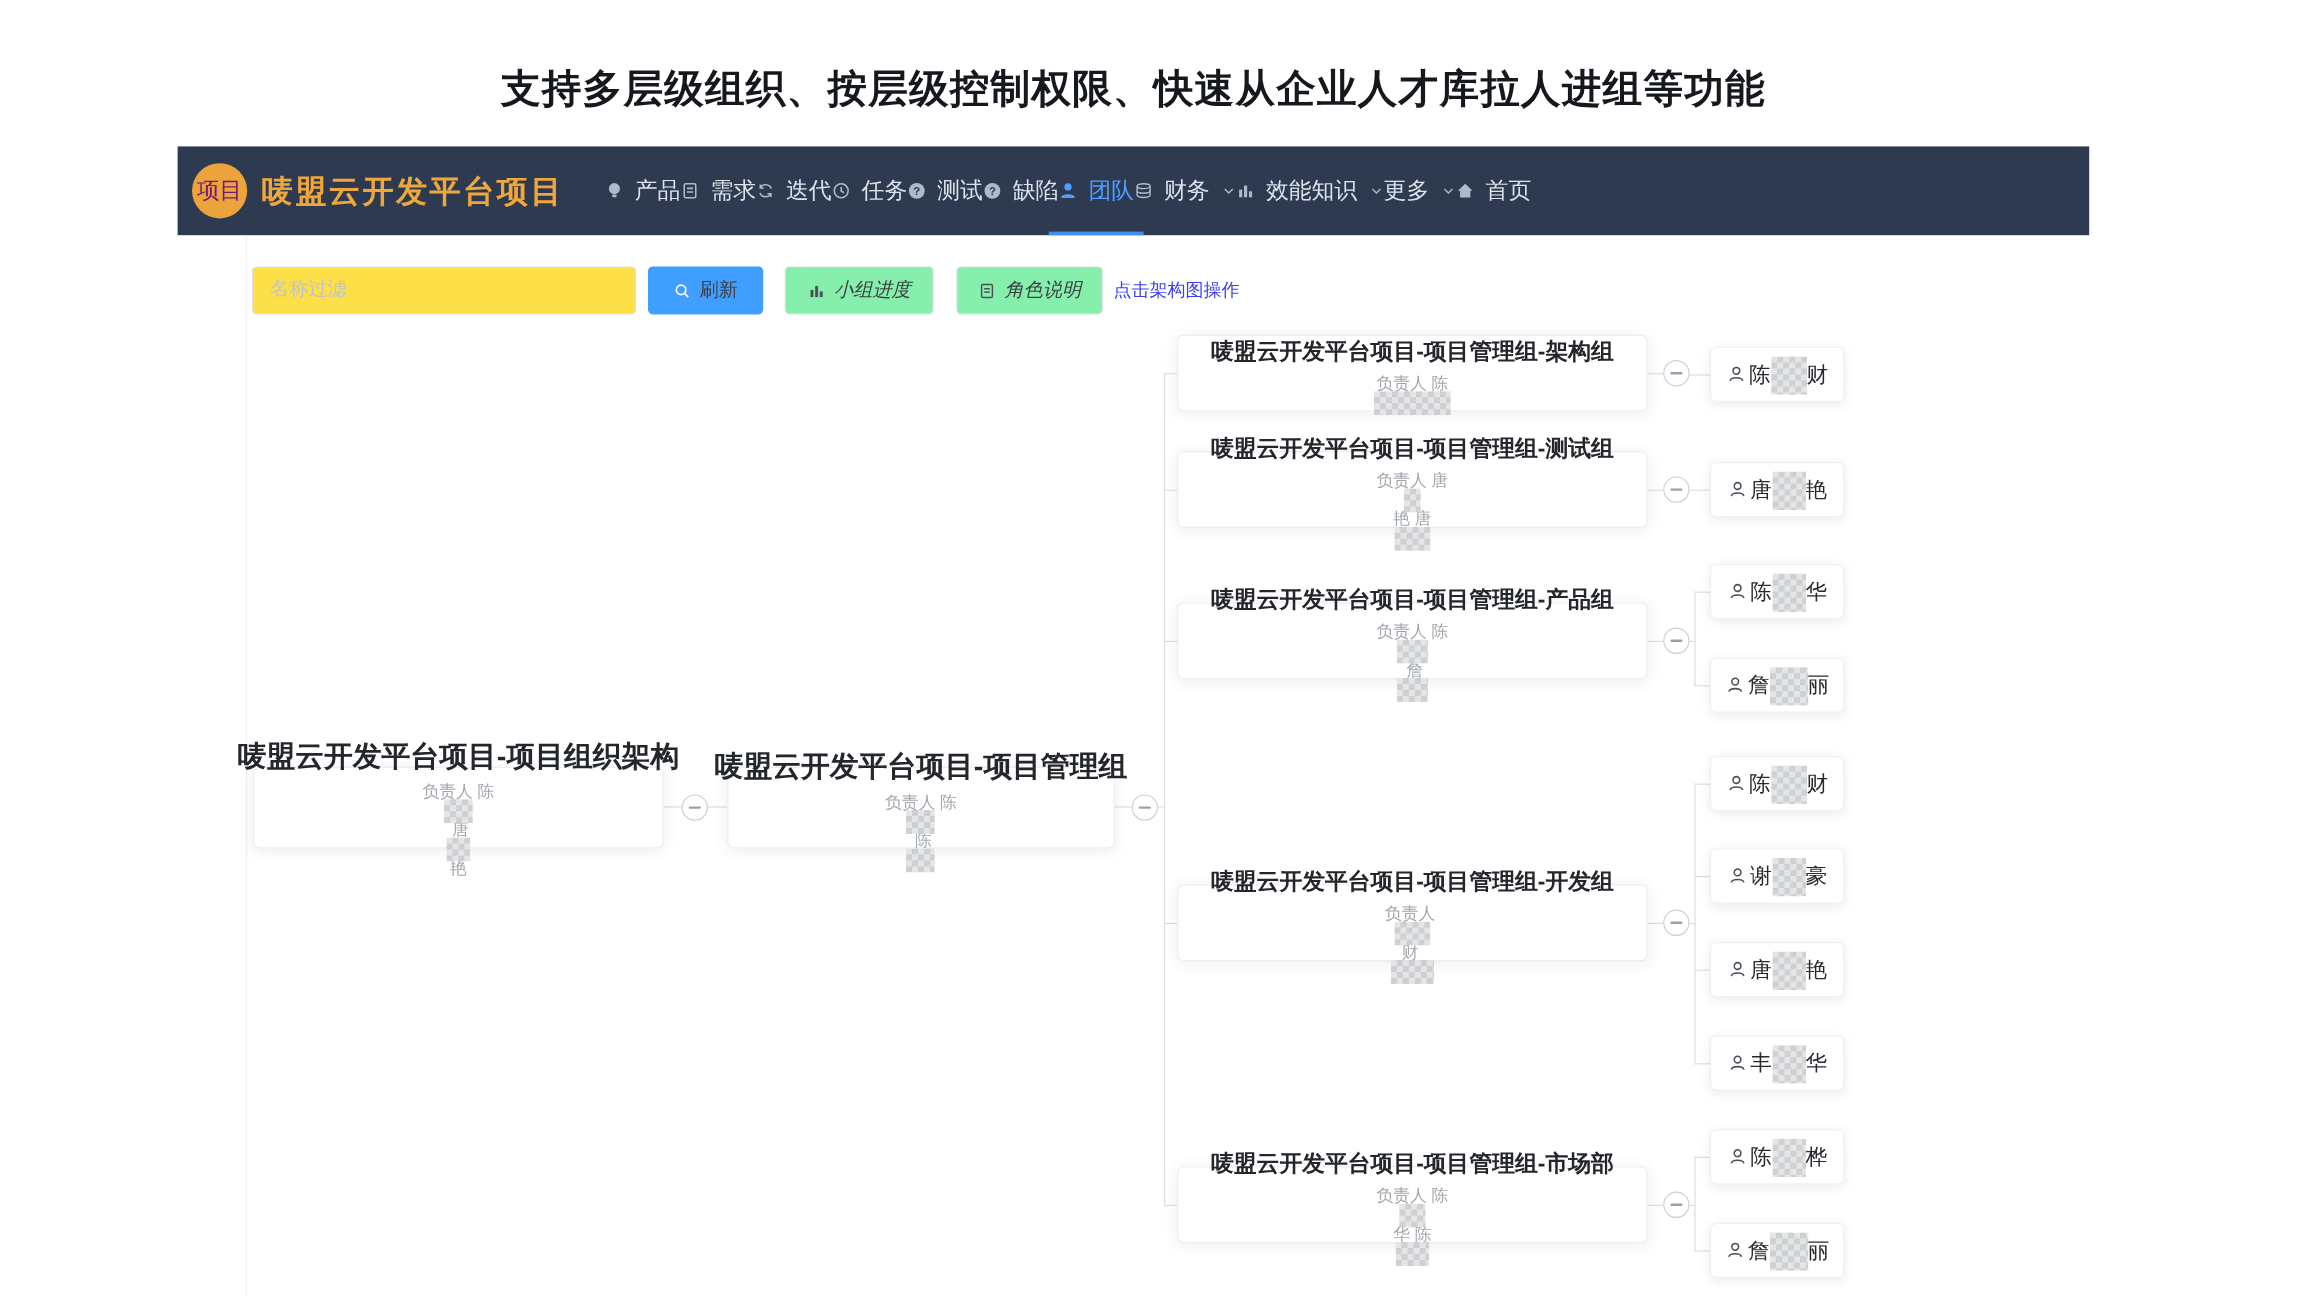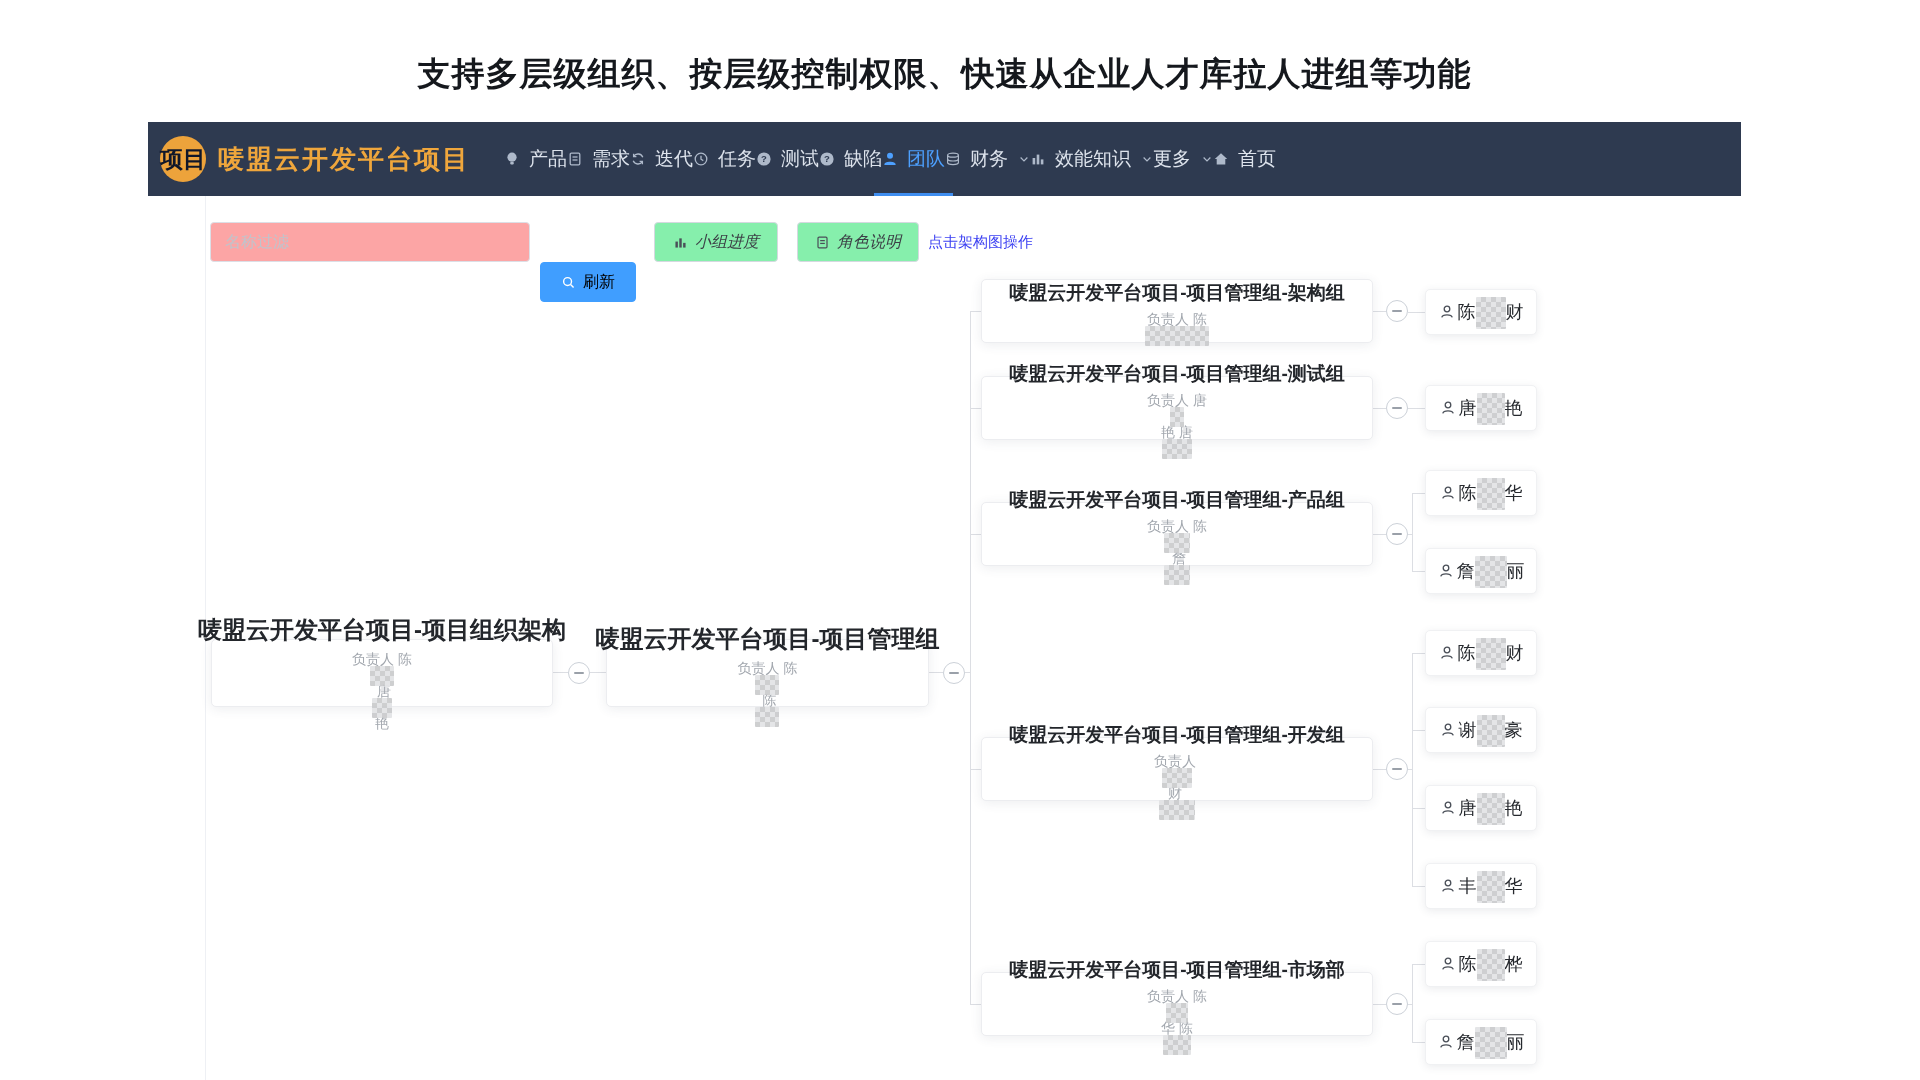--- a/index.html
+++ b/index.html
@@ -7,41 +7,41 @@
               font-family:"Liberation Sans", sans-serif; }
   .page { position:relative; width:1528px; height:1080px; background:#fff; }
 
   
   .headline { position:absolute; left:148px; top:52px; width:1593px; text-align:center;
               font-size:33px; font-weight:600; color:#15181d; letter-spacing:1px; }
 
   
   .navbar { position:absolute; left:148px; top:122px; width:1593px; height:74px;
             background:#2e3a50; display:flex; align-items:center; padding:0 28px 0 12px; }
-  .logo { width:46px; height:46px; border-radius:50%; background:#eda33b; color:#0f172a;
-          font-size:23px; font-weight:700; display:flex; align-items:center; justify-content:center; flex:0 0 auto; }
+  .logo { width:46px; height:46px; border-radius:50%; background:#eda33b; color:#701a75;
+          font-size:19px; font-weight:400; display:flex; align-items:center; justify-content:center; flex:0 0 auto; }
   .brand { color:#efa63c; font-size:26px; font-weight:700; margin-left:12px; letter-spacing:2px; white-space:nowrap;font-family:Liberation Serif, serif; }
   .nav-items { display:flex; align-items:center; height:100%; margin-left:34px; flex:1; justify-content:flex-start; }
   .nav-item { display:flex; align-items:center; gap:9px; color:#dde3ec; font-size:19px;
               height:100%; position:relative; cursor:pointer; white-space:nowrap; }
   .nav-item svg { color:#aeb9ca; display:block; }
   .nav-item.active { color:#4da0ff; }
   .nav-item.active svg { color:#4da0ff; }
   .tab-underline { position:absolute; bottom:0; left:-8px; right:-8px; height:3px; background:#3f8ef0; }
   .chev { color:#98a3b5; margin-left:1px; }
 
   
   .filter-input { position:absolute; left:210px; top:222px; width:320px; height:40px;
                   border:1px solid #dcdfe6; border-radius:4px; padding:16px 14px; font-size:16px;
-                  color:#333; outline:none; background:#fca5a5; font-family:inherit; }
+                  color:#333; outline:none; background:#fde047; font-family:inherit; }
   .filter-input::placeholder { color:#bfc4cc; }
   .btn { position:absolute; top:222px; height:40px; border-radius:4px; display:flex;
          align-items:center; justify-content:center; gap:7px; font-size:16px; cursor:pointer;
          font-family:inherit; }
-  .btn-primary { left:540px; width:96px; background:#409eff; border:1px solid #409eff; color:#000000;margin-top:40px; }
+  .btn-primary { left:540px; width:96px; background:#409eff; border:1px solid #409eff; color:#404040; }
   .btn-plain { background:#86efac; border:1px solid #d5d9e0; color:#3c4046;font-style:italic; }
   #btn-progress { left:654px; width:124px; }
   #btn-role { left:797px; width:122px; }
   .diagram-link { position:absolute; left:928px; top:222px; height:40px; display:flex;
                   align-items:center; font-size:15px; color:#3a3ff2; cursor:pointer; }
   .divider-v { position:absolute; left:205px; top:196px; width:1px; height:884px; background:#eef0f4; }
 
   
   .tnode { position:absolute; background:#fff; border:1px solid #ecedf0; border-radius:5px;
            box-shadow:0 2px 12px rgba(60,70,90,.09); display:flex; flex-direction:column;

